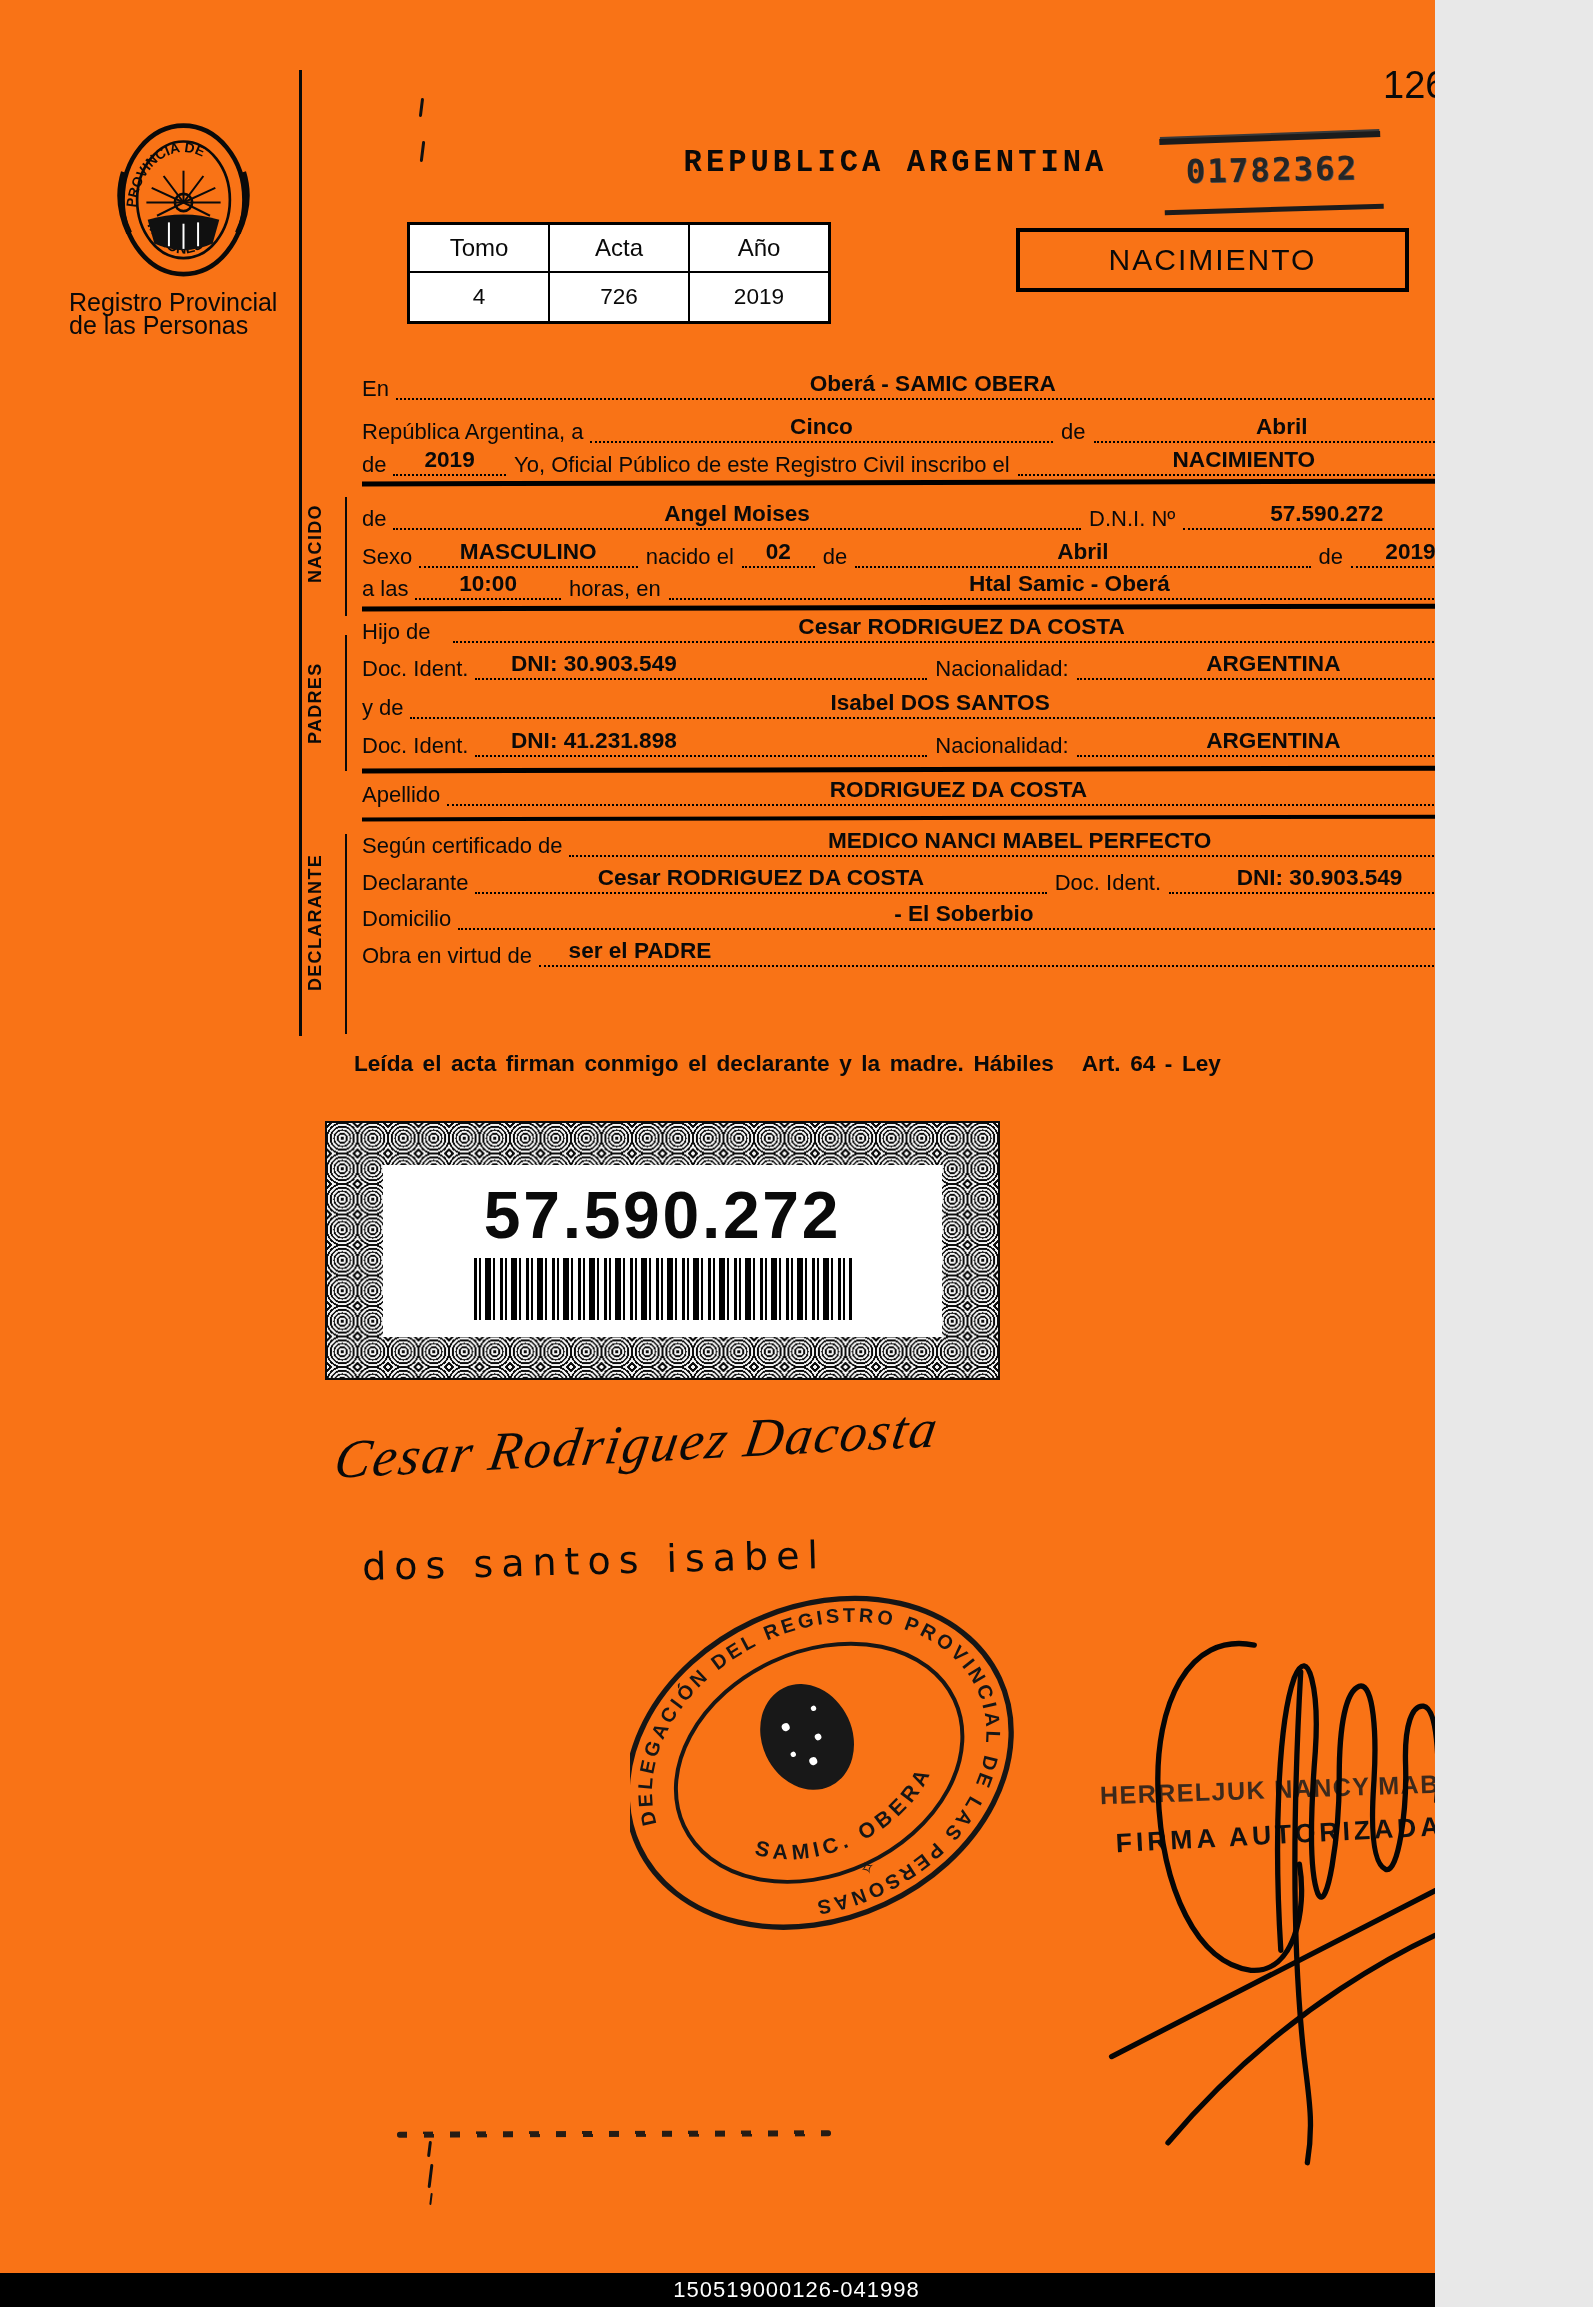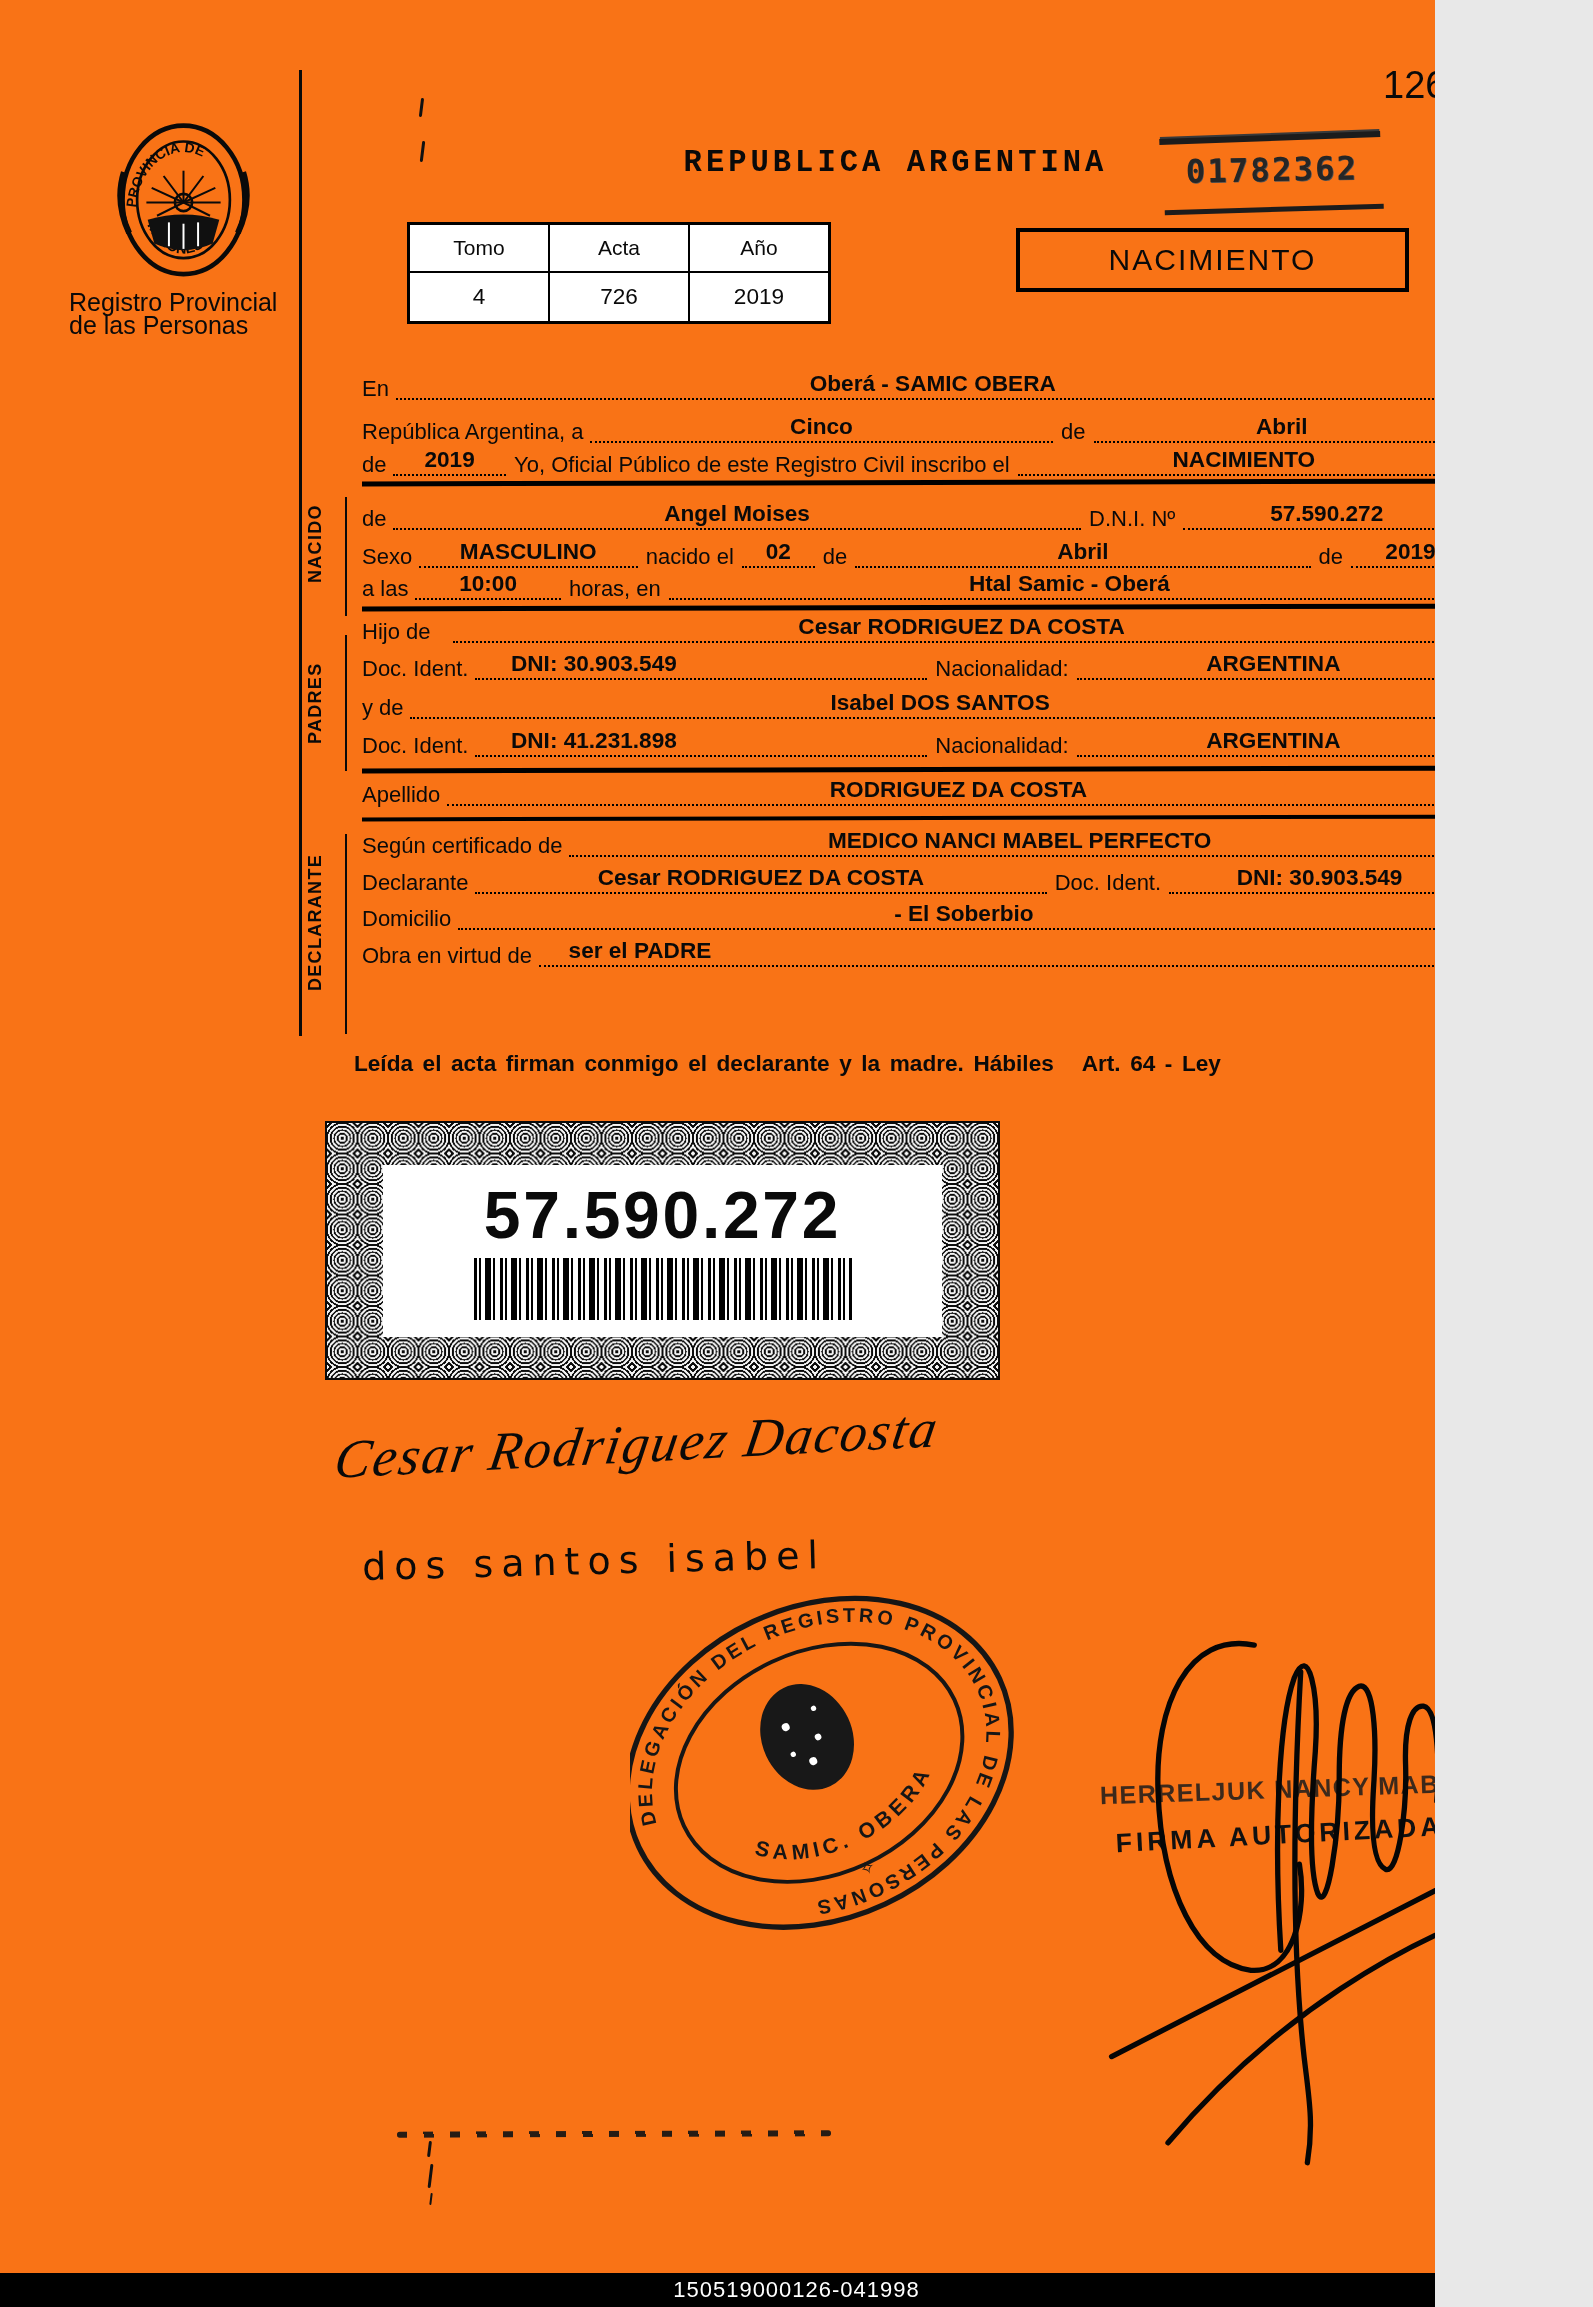--- a/index.html
+++ b/index.html
@@ -22,21 +22,21 @@
          font-weight:bold;font-size:30.5px;letter-spacing:4px;white-space:nowrap;}
   .serial{left:1165px;top:135px;width:214px;height:77px;transform:rotate(-1.2deg);}
   .serial .bar-top{position:absolute;top:0;left:-5.3px;right:-1.3px;height:6px;background:#1c1c1c;transform:rotate(-0.9deg);box-shadow:0 -2.7px 0 -0.7px #3a3a3a;}
   .serial .bar-bottom{position:absolute;bottom:0;left:-1.3px;right:-4px;height:4.6px;background:#1c1c1c;transform:rotate(-0.5deg);}
   .serial .num{position:absolute;top:16px;left:0;right:0;text-align:center;font-family:"DejaVu Sans Mono", monospace;
                font-weight:bold;font-size:32.5px;letter-spacing:2px;color:#262626;text-shadow:0.7px 0.7px 0 #555;}
 
   
   .meta-table{left:407px;top:222px;width:418px;border:3.3px solid #000;background:#fff;}
   .meta-table .tr{display:flex;}
-  .meta-table .td{flex:1;border-right:2.7px solid #000;border-bottom:0;height:46px;display:flex;align-items:center;justify-content:center;font-size:21px;}
+  .meta-table .td{flex:1;border-right:2.7px solid #000;border-bottom:0;height:46px;display:flex;align-items:center;justify-content:center;font-size:24px;}
   .meta-table .tr.head .td{border-bottom:2.7px solid #000;}
   .meta-table .td:last-child{border-right:0;}
   .meta-table .tr.body .td{font-size:22.6px;height:48px;}
 
   .nacimiento-box{left:1016px;top:228px;width:385px;height:56px;border:4px solid #000;
                   display:flex;align-items:center;justify-content:center;font-size:30px;letter-spacing:2px;}
 
   
   .row{position:absolute;left:362px;width:1108px;height:33px;display:flex;align-items:flex-end;}
   .lbl{font-size:22px;line-height:1.05;white-space:nowrap;padding-right:6.6px;}

